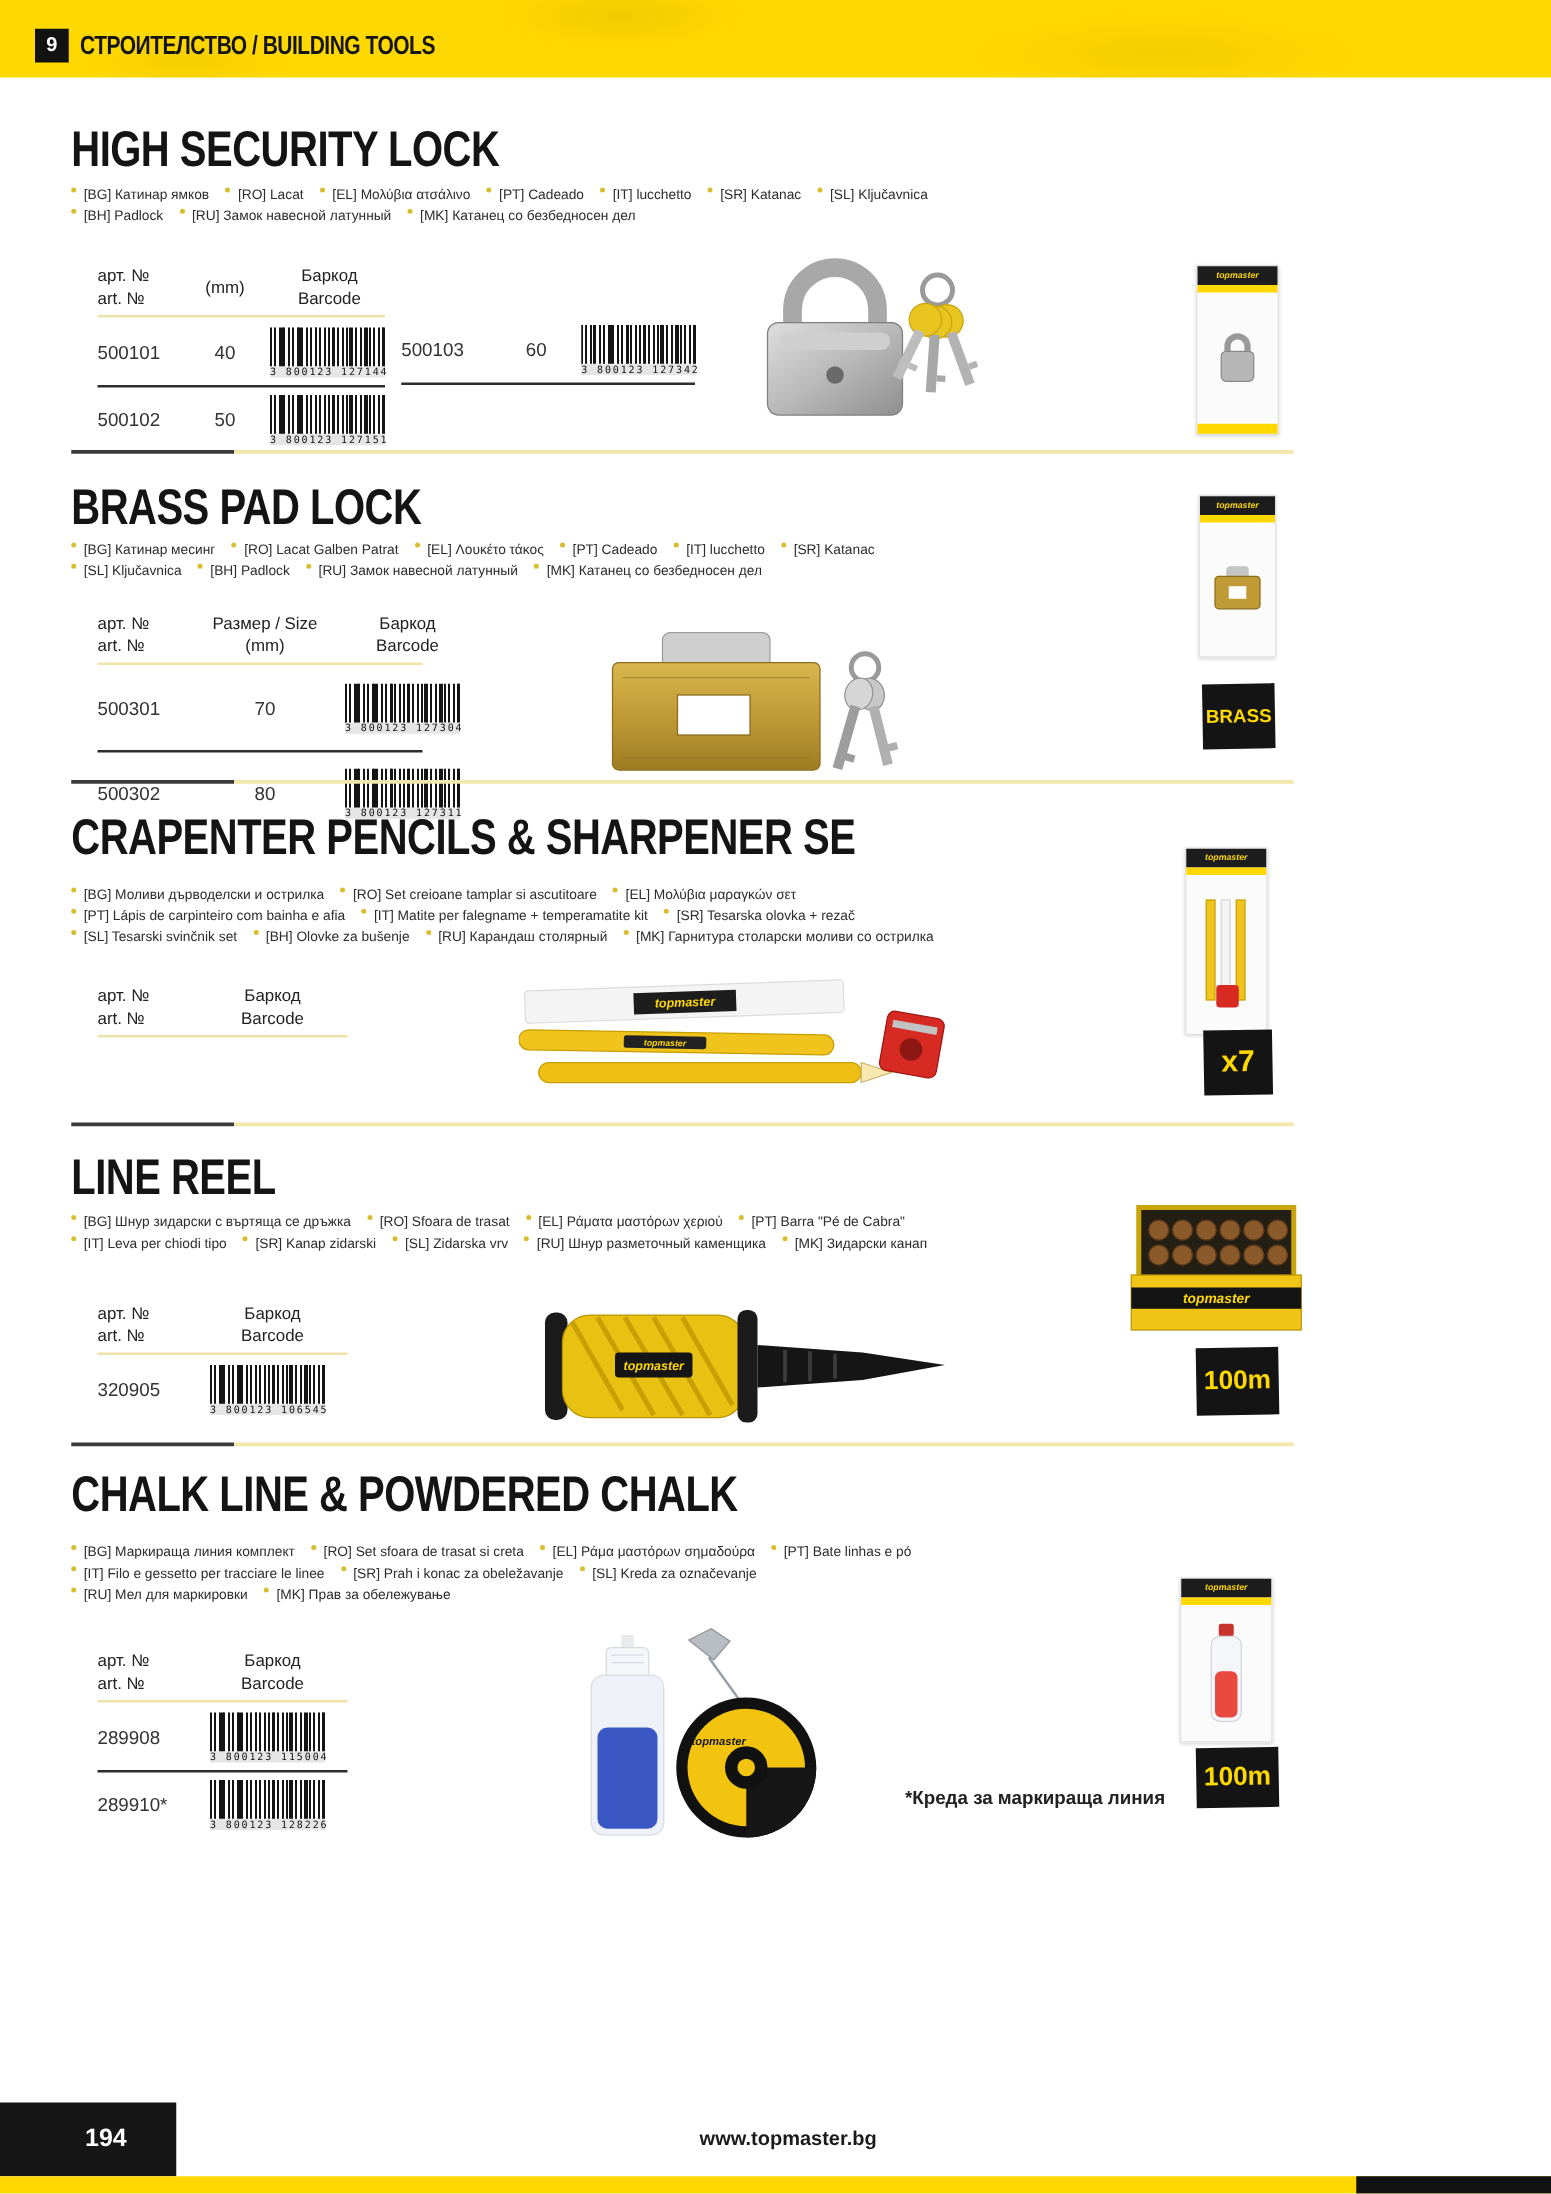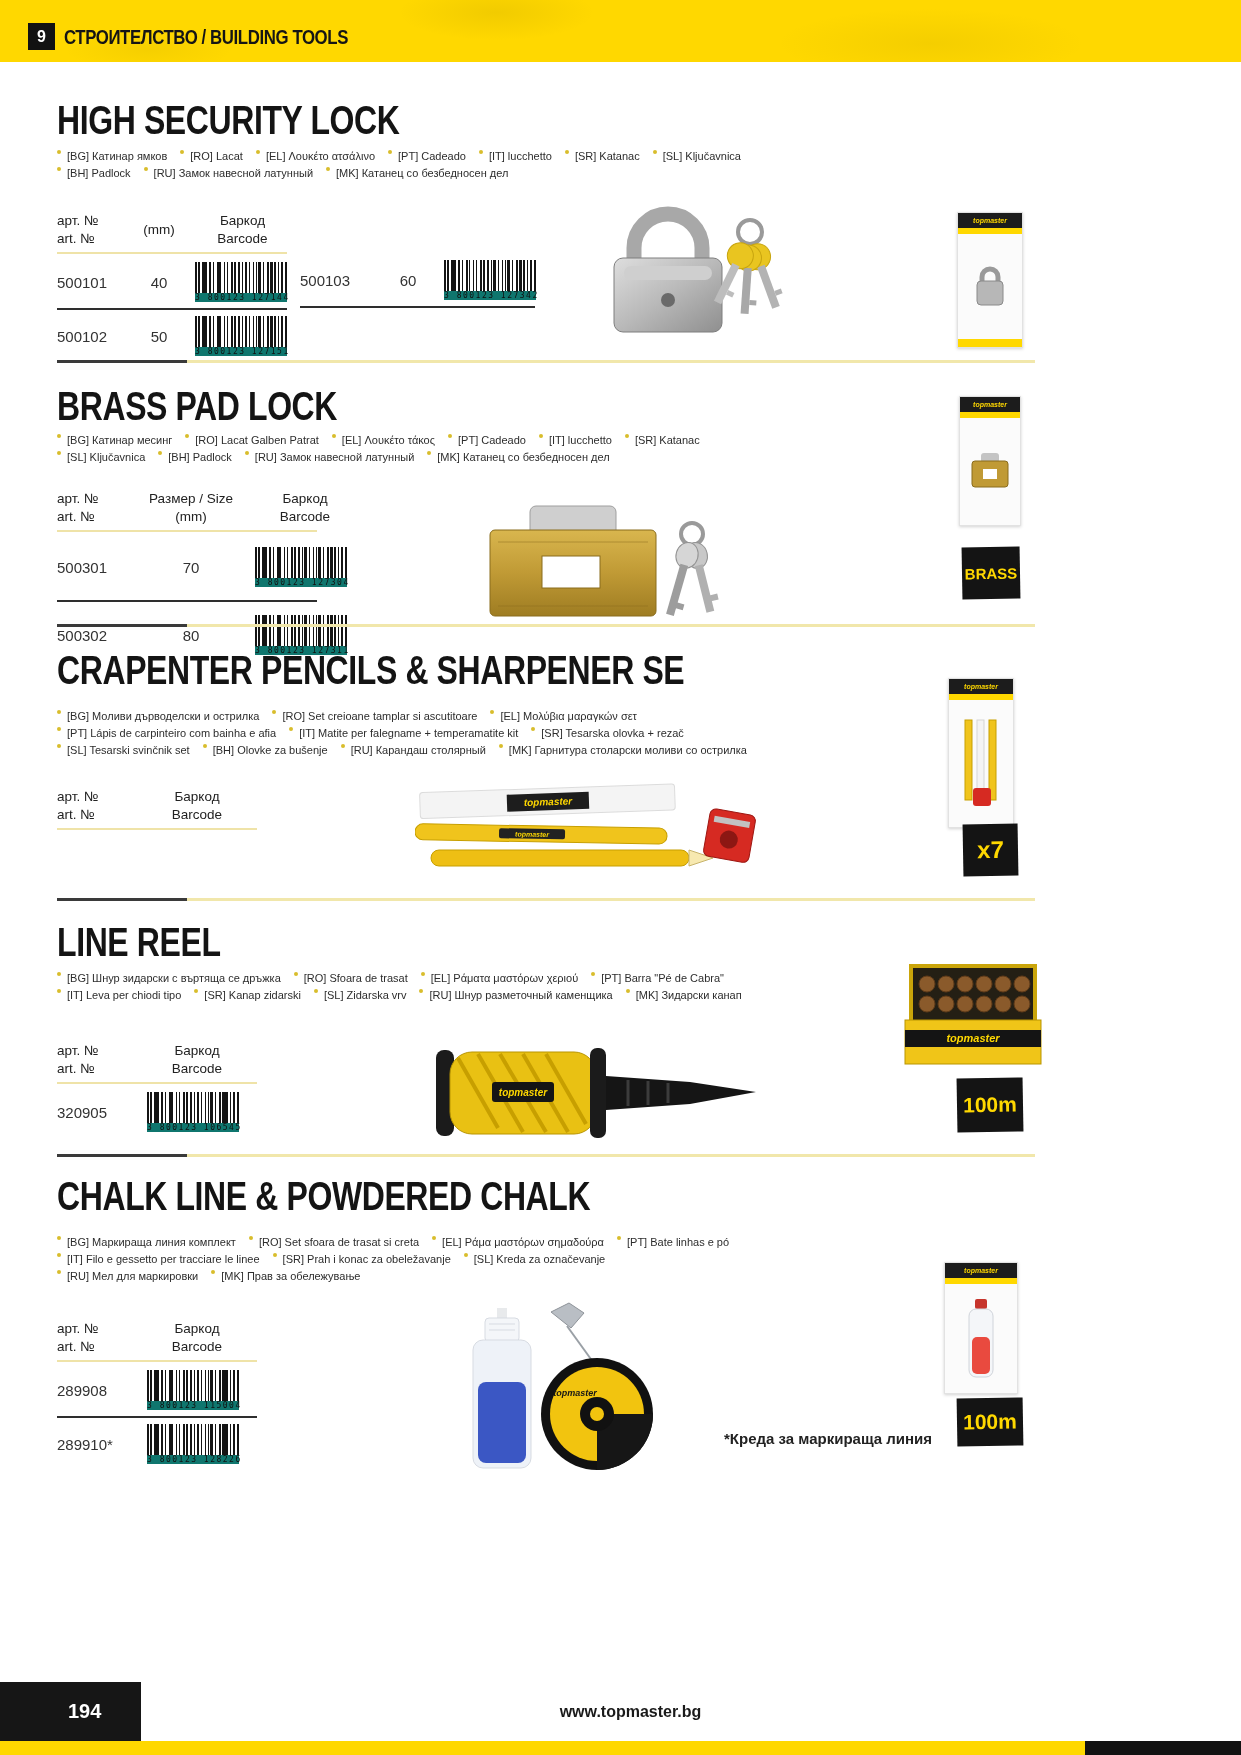--- a/index.html
+++ b/index.html
@@ -21,38 +21,38 @@
   .desc{position:absolute;left:57px;}
   .desc-line{display:flex;gap:13px;margin-bottom:5px;white-space:nowrap;}
   .entry{display:flex;align-items:flex-start;font-size:11px;color:#2d2d2d;}
   .dot{width:4px;height:4px;border-radius:50%;background:#d9bd2c;margin-right:6px;flex:none;}
 
   
   .divider{position:absolute;left:57px;width:978px;height:3px;
            background:linear-gradient(90deg,#3a3a3a 0 130px,#f1e7ab 130px);}
 
   
-  .tbl{position:absolute;}
+  .tbl{position:absolute;margin-left:21px;}
   .tbl-head,.trow{display:grid;column-gap:10px;align-items:center;}
   .th{font-size:13.5px;color:#222;line-height:1.3;}
   .th span{display:block;}
   .center{text-align:center;}
   .gold-rule{height:2px;background:#efe3a8;margin:5px 0 4px 0;}
   .trow{height:48px;}
   .trow.tall{height:62px;}
   .td{font-size:15px;color:#333;}
   .row-rule{height:2px;background:#2e2e2e;margin:2px 0;}
 
   
   .bc{position:relative;width:92px;}
   .bc-bars{height:33px;
     background-image:
       repeating-linear-gradient(90deg,#141414 0 1.6px,transparent 1.6px 3.4px,#141414 3.4px 4.6px,transparent 4.6px 7.2px),
       repeating-linear-gradient(90deg,transparent 0 9px,#141414 9px 11px,transparent 11px 13.5px);}
-  .bc-num{margin-top:-2px;background:#0f766e;font-family:"DejaVu Sans Mono",monospace;
+  .bc-num{margin-top:-2px;background:#e5e5e5;font-family:"DejaVu Sans Mono",monospace;
           font-size:8px;letter-spacing:1.5px;text-align:right;white-space:nowrap;color:#111;}
 
   
   .badge{position:absolute;background:#141414;color:#ffd800;font-weight:bold;
          display:flex;align-items:center;justify-content:center;transform:rotate(-1deg);}
 
   
   .card{position:absolute;background:#fbfbfb;border:1px solid #e2e2e2;box-shadow:0 1px 3px rgba(0,0,0,.18);
         display:flex;flex-direction:column;}
   .card-top{height:15px;background:#1c1c1c;display:flex;align-items:center;justify-content:center;flex:none;}
@@ -88,21 +88,21 @@
     <span class="entry">
           <span class="dot"></span>
           <span>[BG] Катинар ямков</span>
         </span>
         <span class="entry">
           <span class="dot"></span>
           <span>[RO] Lacat</span>
         </span>
         <span class="entry">
           <span class="dot"></span>
-          <span>[EL] Λουκέτο ατσάλινο</span>
+          <span>[EL] Μολύβια ατσάλινο</span>
         </span>
         <span class="entry">
           <span class="dot"></span>
           <span>[PT] Cadeado</span>
         </span>
         <span class="entry">
           <span class="dot"></span>
           <span>[IT] lucchetto</span>
         </span>
         <span class="entry">

